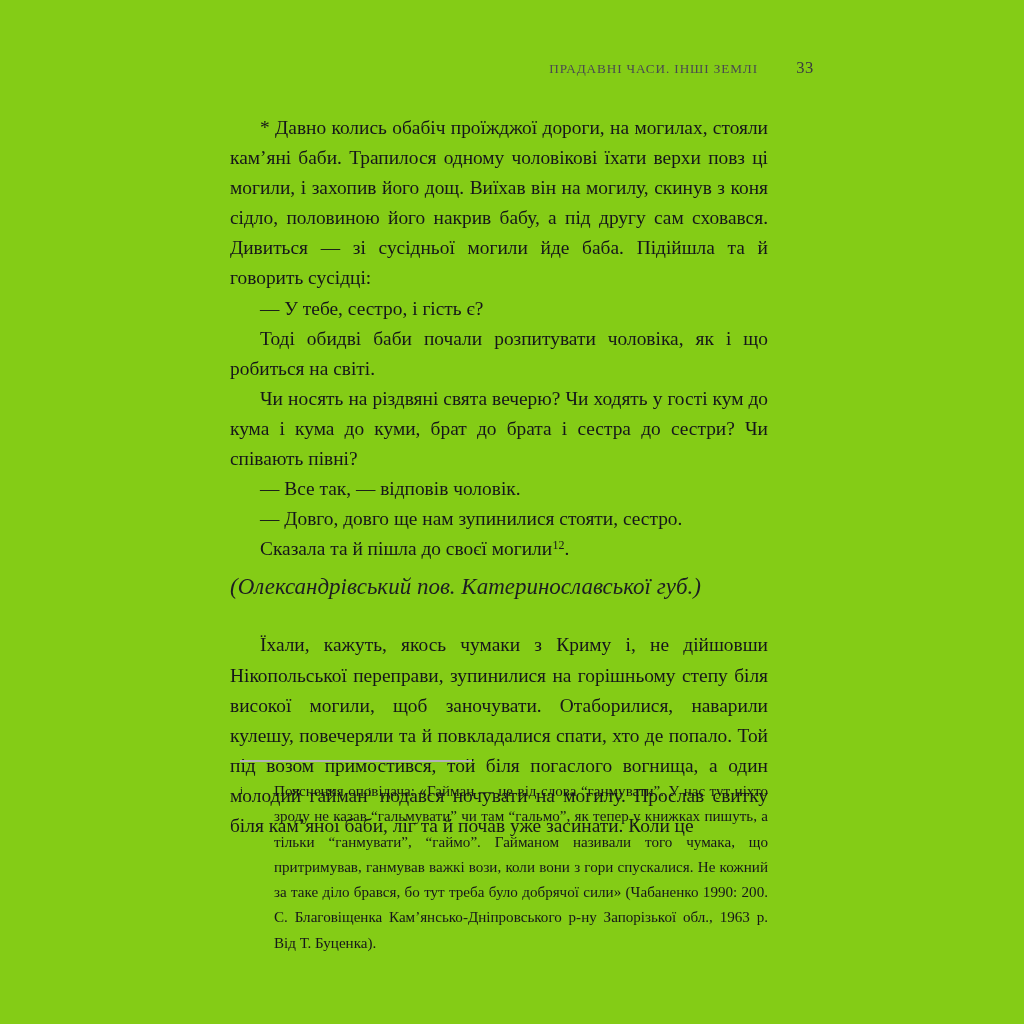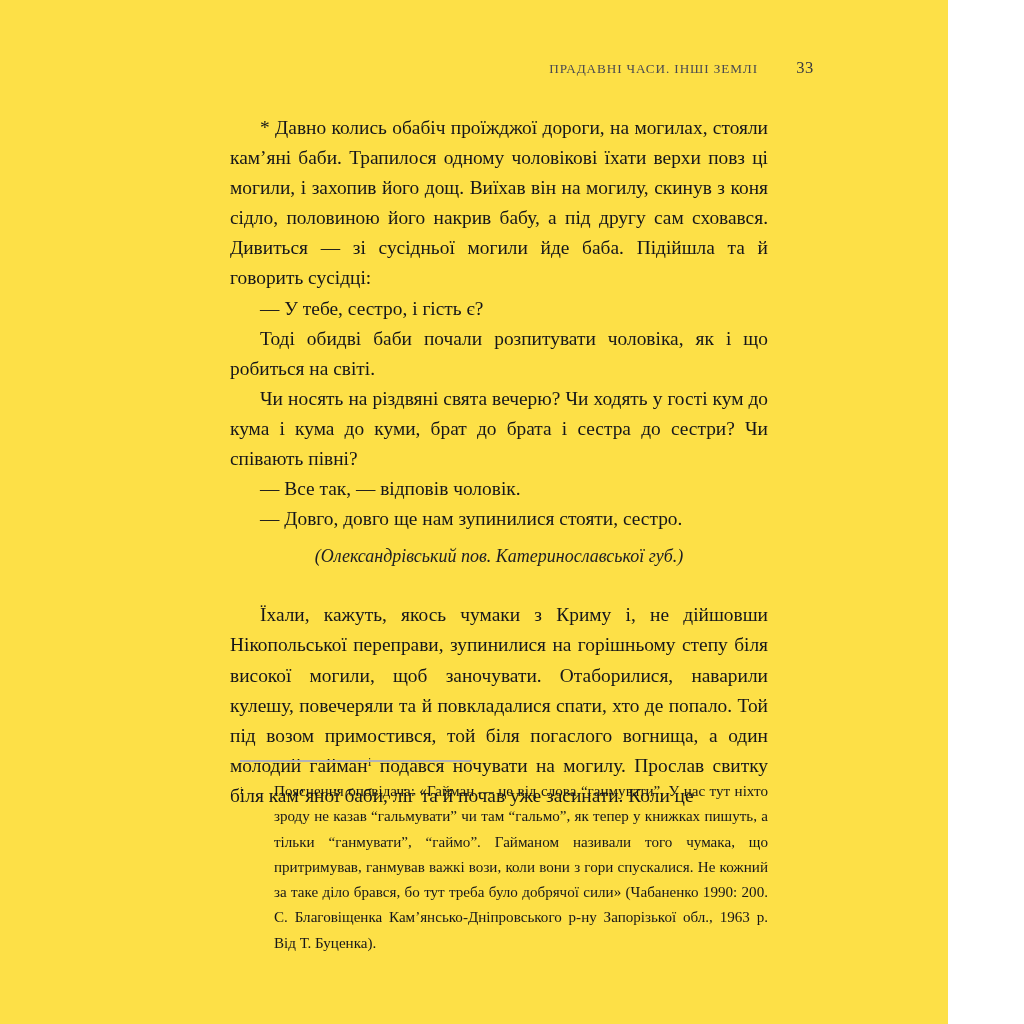--- a/index.html
+++ b/index.html
@@ -4,23 +4,23 @@
 <title>Page 33</title>
 <style>
   html, body {
     margin: 0;
     padding: 0;
     background: #ffffff;
   }
 
   #page {
     position: relative;
-    width: 948px;
+    width: 1024px;
     height: 1024px;
-    background: #fde047;
+    background: #84cc16;
     font-family: "Liberation Serif", "DejaVu Serif", serif;
     color: #16161a;
     overflow: hidden;
     box-sizing: border-box;
   }
 
   
   .running-head {
     position: absolute;
     top: 58px;
@@ -65,24 +65,24 @@
     hyphens: manual;
     text-indent: 30px;
   }
 
   .para.dialogue {
     text-indent: 30px;
   }
 
   .attribution {
     margin: 9px 0 0 0;
-    font-size: 18px;
+    font-size: 23px;
     line-height: 27px;
     font-style: italic;
-    text-align: center;
+    text-align: left;
     color: #1d1d22;
   }
 
   .gap-before {
     margin-top: 30px;
   }
 
   sup.fn-ref {
     font-size: 0.62em;
     vertical-align: 0.52em;
@@ -143,20 +143,21 @@
 
     <p class="para">Тоді обидві баби почали розпитувати чоловіка, як і що робиться на світі.</p>
 
     <p class="para">Чи носять на різдвяні свята вечерю? Чи ходять у гості кум до кума і кума до куми, брат до брата і сестра до сестри? Чи співають півні?</p>
 
     <p class="para dialogue">— Все так, — відповів чоловік.</p>
 
 
     <p class="para dialogue">— Довго, довго ще нам зупинилися стояти, сестро.</p>
 
+    <p class="para"><span>Сказала та й пішла до своєї могили</span><sup class="fn-ref">12</sup><span>.</span></p>
 
     <p class="attribution">(Олександрівський пов. Катеринославської губ.)</p>
 
     <p class="para gap-before"><span>Їхали, кажуть, якось чумаки з Криму і, не дійшовши Нікопольської переправи, зупинилися на горішньому степу біля високої могили, щоб заночувати. Отаборилися, наварили кулешу, повечеряли та й повкладалися спати, хто де попало. Той під возом примостився, той біля погаслого вогнища, а один молодий гайман</span><sup class="fn-ref">i</sup><span> подався ночувати на могилу. Прослав свитку біля кам’яної баби, ліг та й почав уже засинати. Коли це</span></p>
 
   </div>
 
   <div class="footnote-area">
     <hr class="footnote-rule">
     <div class="footnote">

